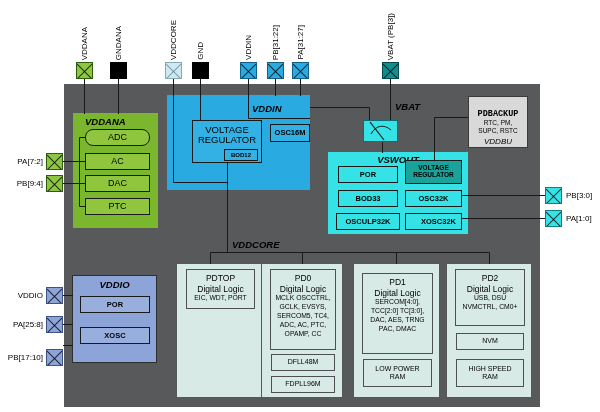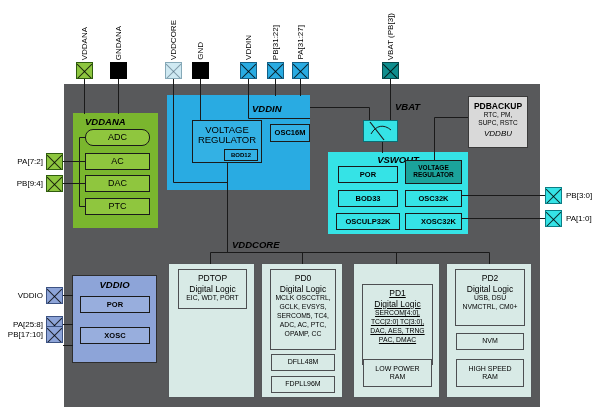--- a/index.html
+++ b/index.html
@@ -49,21 +49,21 @@
   .pc-teal{background:#0f8e8e;border-color:#07494b;}
   .pc-cyan{background:#35e3e6;border-color:#0b7e86;}
   .pc-peri{background:#8da4d8;border-color:#3d5383;}
   .tpin{position:absolute;top:4px;height:75px;width:17px;display:flex;flex-direction:column;
         align-items:center;justify-content:flex-end;gap:2px;}
   .tlabel{writing-mode:vertical-rl;transform:rotate(180deg);font-size:8px;white-space:nowrap;}
   .lpin{position:absolute;left:0;width:63px;height:17px;display:flex;align-items:center;
         justify-content:flex-end;gap:3px;}
   .rpin{position:absolute;left:545px;width:55px;height:17px;display:flex;align-items:center;gap:4px;}
   .hlabel{font-size:8px;white-space:nowrap;}
-  .pdb-title{font-size:8.5px;font-weight:600;margin-top:4px;}
+  .pdb-title{font-size:8.5px;font-weight:600;margin-top:12px;font-family:Liberation Mono, monospace;}
   .pdb-line{font-size:6.5px;line-height:1.25;}
   .pdb-dom{font-size:8px;font-weight:normal;font-style:italic;margin-top:2px;}
 </style>
 </head>
 <body>
 
 <div id="screen">
 
   <div class="chip"></div>
 
@@ -100,40 +100,40 @@
     <div class="pdb-line">SUPC, RSTC</div>
     <div class="pdb-dom">VDDBU</div>
   </div>
 
   <div class="block b-vddio" style="left:72px;top:275px;width:85px;height:88px;">
     <span class="domain-label" style="left:0;top:3px;width:100%;text-align:center;">VDDIO</span>
     <div class="mod m-peri" style="left:7px;top:20px;width:70px;height:17px;">POR</div>
     <div class="mod m-peri" style="left:7px;top:51px;width:70px;height:17px;">XOSC</div>
   </div>
 
-  <div class="block b-pd" style="left:168px;top:263px;width:87px;height:135px;">
+  <div class="block b-pd" style="left:176px;top:263px;width:87px;height:135px;">
     <div class="pd-main" style="left:9px;top:5px;width:69px;height:40px;">
       <div class="pd-title">PDTOP</div>
       <div class="pd-sub">Digital Logic</div>
       <div class="pd-det">EIC, WDT, PORT</div>
     </div>
   </div>
 
   <div class="block b-pd" style="left:261px;top:263px;width:82px;height:135px;">
     <div class="pd-main" style="left:8px;top:5px;width:66px;height:81px;">
       <div class="pd-title">PD0</div>
       <div class="pd-sub">Digital Logic</div>
       <div class="pd-det">MCLK OSCCTRL, GCLK, EVSYS, SERCOM5, TC4, ADC, AC, PTC, OPAMP, CC</div>
     </div>
     <div class="mod m-pd" style="left:9px;top:90px;width:64px;height:17px;">DFLL48M</div>
     <div class="mod m-pd" style="left:9px;top:112px;width:64px;height:17px;">FDPLL96M</div>
   </div>
 
   <div class="block b-pd" style="left:353px;top:263px;width:87px;height:135px;">
-    <div class="pd-main" style="left:8px;top:20px;width:71px;height:81px;text-decoration:underline;">
+    <div class="pd-main" style="left:8px;top:9px;width:71px;height:81px;">
       <div class="pd-title">PD1</div>
       <div class="pd-sub">Digital Logic</div>
       <div class="pd-det">SERCOM[4:0], TCC[2:0] TC[3:0], DAC, AES, TRNG PAC, DMAC</div>
     </div>
     <div class="mod m-pd" style="left:9px;top:95px;width:69px;height:28px;padding:0 6px;">LOW POWER RAM</div>
   </div>
 
   <div class="block b-pd" style="left:446px;top:263px;width:86px;height:135px;">
     <div class="pd-main" style="left:8px;top:5px;width:70px;height:57px;">
       <div class="pd-title">PD2</div>
@@ -253,21 +253,21 @@
     <span class="pbox pc-peri">
         <i class="x"></i>
       </span>
   </div>
   <div class="lpin" style="top:316px;">
     <span class="hlabel">PA[25:8]</span>
     <span class="pbox pc-peri">
         <i class="x"></i>
       </span>
   </div>
-  <div class="lpin" style="top:326px;">
+  <div class="lpin" style="top:349px;">
     <span class="hlabel">PB[17:10]</span>
     <span class="pbox pc-peri">
         <i class="x"></i>
       </span>
   </div>
 
   <div class="rpin" style="top:187px;">
     <span class="pbox pc-cyan">
         <i class="x"></i>
       </span>

